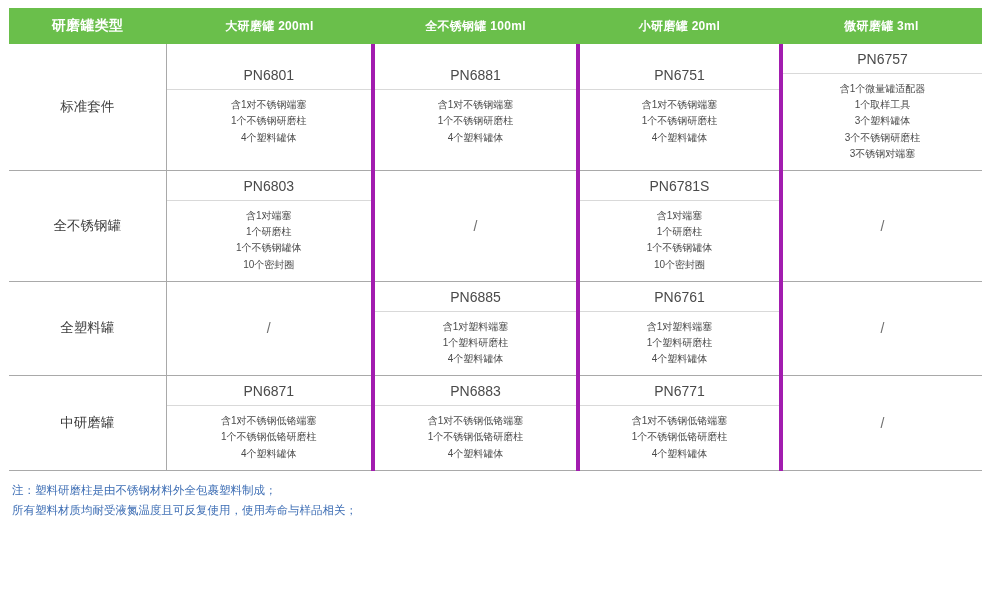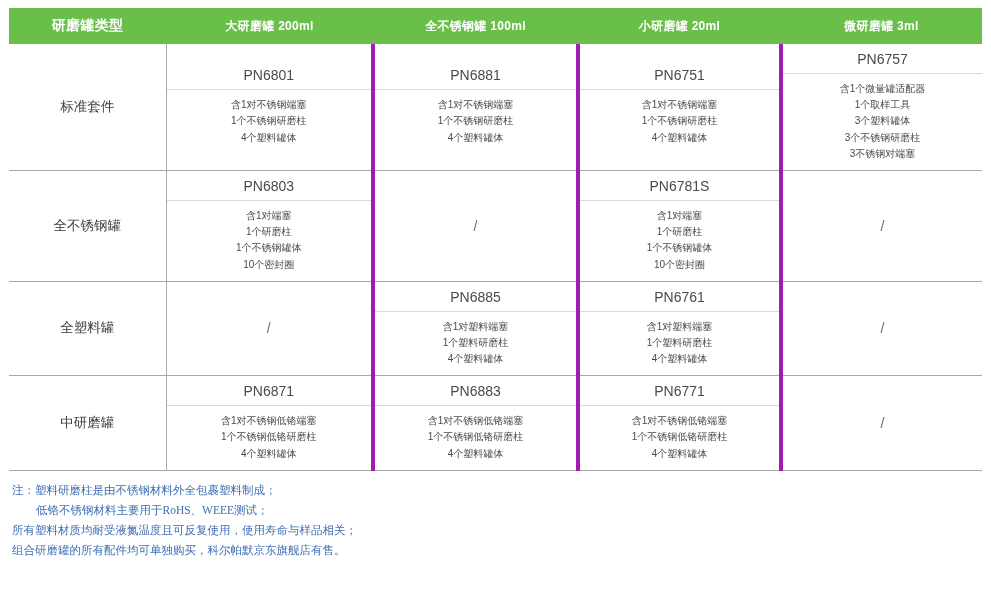--- a/index.html
+++ b/index.html
@@ -74,21 +74,20 @@
     font-size: 14px;
     color: #6e6e6e;
   }
 
   .notes {
     margin-top: 9px;
     font-size: 11.5px;
     line-height: 1.75;
     color: #3f6fb5;
     padding-left: 3px;
-    font-family: Liberation Serif, serif;
   }
   .notes .nline { white-space: pre; }
   .notes .nline.indent { padding-left: 24px; }
 </style>
 </head>
 <body>
 
 <div class="wrap">
 
   <table class="spec">
@@ -209,18 +208,16 @@
         <td class="last">
           <div class="slash">/</div>
         </td>
       </tr>
 
     </tbody>
   </table>
 
   <div class="notes">
     <div class="nline">注：塑料研磨柱是由不锈钢材料外全包裹塑料制成；</div>
-    <div class="nline indent">低铬不锈钢材料主要用于RoHS、WEEE测试；</div>
     <div class="nline">所有塑料材质均耐受液氮温度且可反复使用，使用寿命与样品相关；</div>
-    <div class="nline">组合研磨罐的所有配件均可单独购买，科尔帕默京东旗舰店有售。</div>
   </div>
 
 </div>
 
 </body></html>

